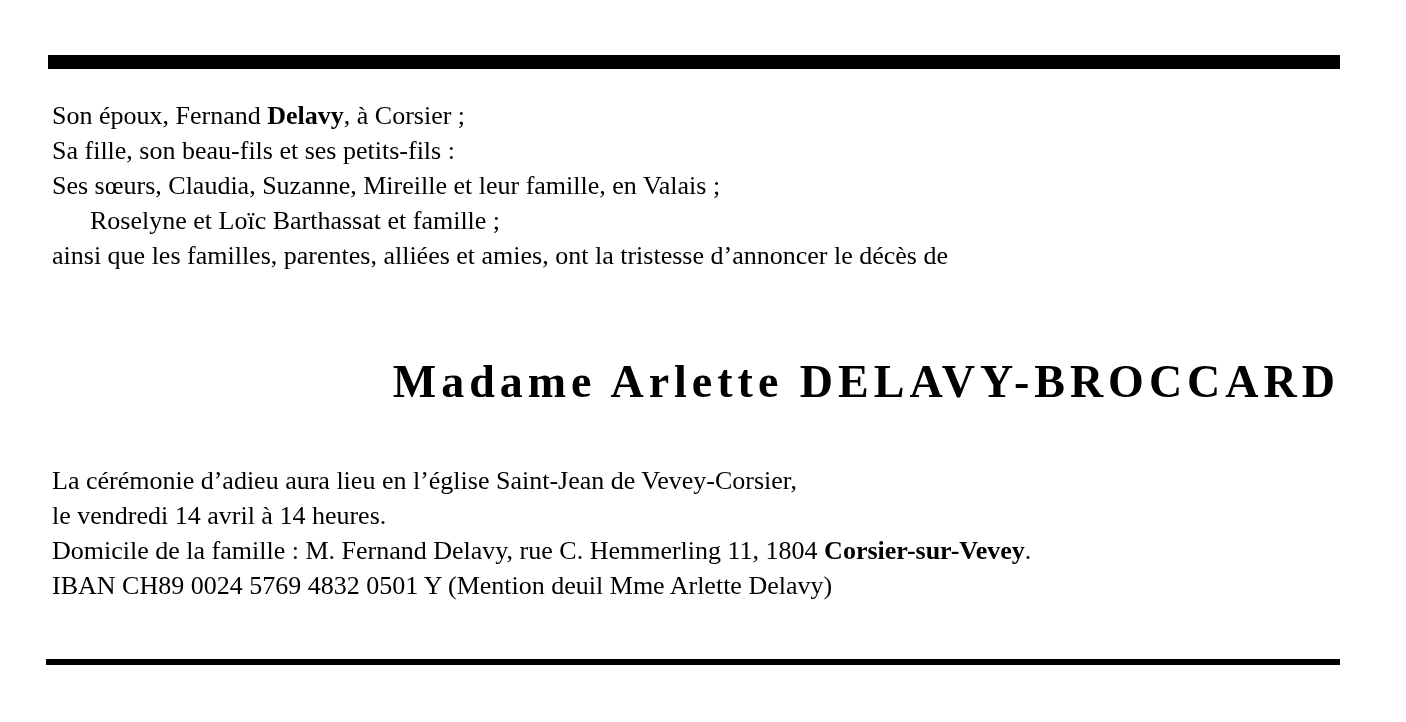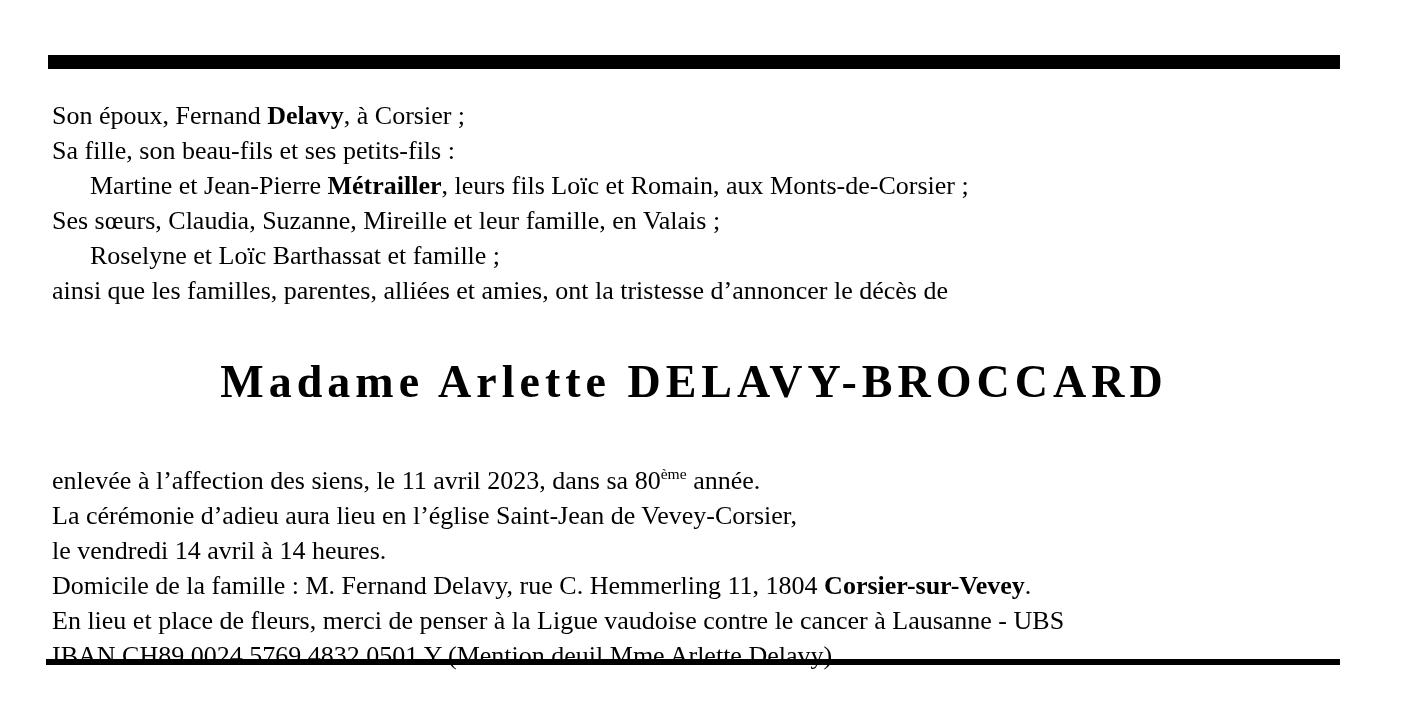--- a/index.html
+++ b/index.html
@@ -55,48 +55,45 @@
     font-size: 0.6em;
     vertical-align: super;
     line-height: 0;
   }
   .doc-title {
     position: absolute;
     left: 48px;
     top: 356px;
     width: 1292px;
     margin: 0;
-    text-align: center;
+    text-align: right;
     font-size: 46px;
     line-height: 52px;
     font-weight: bold;
     letter-spacing: 5px;
     white-space: nowrap;
   }
 </style>
 </head>
 <body>
 
 <div class="sheet">
   <div class="rule-top"></div>
 
   <div class="para para-intro">
       <div class="line"><span class="">Son époux, Fernand </span><span class="seg-bold ">Delavy</span><span class="">, à Corsier ;</span></div>
       <div class="line"><span class="">Sa fille, son beau-fils et ses petits-fils :</span></div>
-      <div class="line indent"><span class="">Martine et Jean-Pierre </span><span class="seg-bold ">Métrailler</span><span class="">, leurs fils Loïc et Romain, aux Monts-de-Corsier ;</span></div>
       <div class="line"><span class="">Ses sœurs, Claudia, Suzanne, Mireille et leur famille, en Valais ;</span></div>
       <div class="line indent"><span class="">Roselyne et Loïc Barthassat et famille ;</span></div>
       <div class="line"><span class="">ainsi que les familles, parentes, alliées et amies, ont la tristesse d’annoncer le décès de</span></div>
     </div>
 
   <h1 class="doc-title">Madame Arlette DELAVY-BROCCARD</h1>
 
   <div class="para para-details">
-      <div class="line"><span class="">enlevée à l’affection des siens, le 11 avril 2023, dans sa 80</span><span class="seg-sup">ème</span><span class=""> année.</span></div>
       <div class="line"><span class="">La cérémonie d’adieu aura lieu en l’église Saint-Jean de Vevey-Corsier,</span></div>
       <div class="line"><span class="">le vendredi 14 avril à 14 heures.</span></div>
       <div class="line"><span class="">Domicile de la famille : M. Fernand Delavy, rue C. Hemmerling 11, 1804 </span><span class="seg-bold ">Corsier-sur-Vevey</span><span class="">.</span></div>
-      <div class="line"><span class="">En lieu et place de fleurs, merci de penser à la Ligue vaudoise contre le cancer à Lausanne - UBS</span></div>
       <div class="line"><span class="">IBAN CH89 0024 5769 4832 0501 Y (Mention deuil Mme Arlette Delavy)</span></div>
     </div>
 
   <div class="rule-bottom"></div>
 </div>
 
 </body></html>

